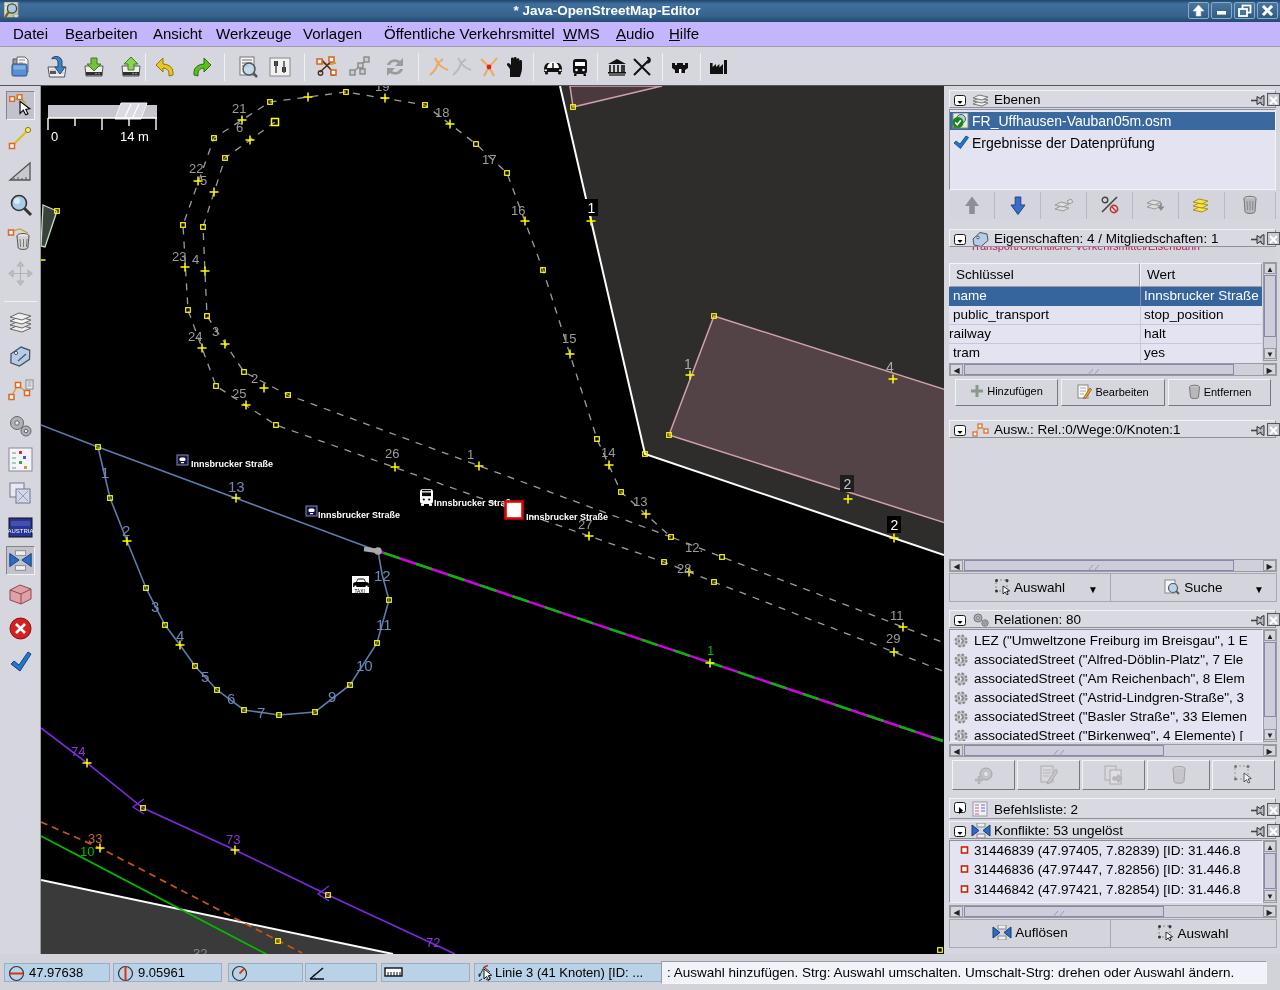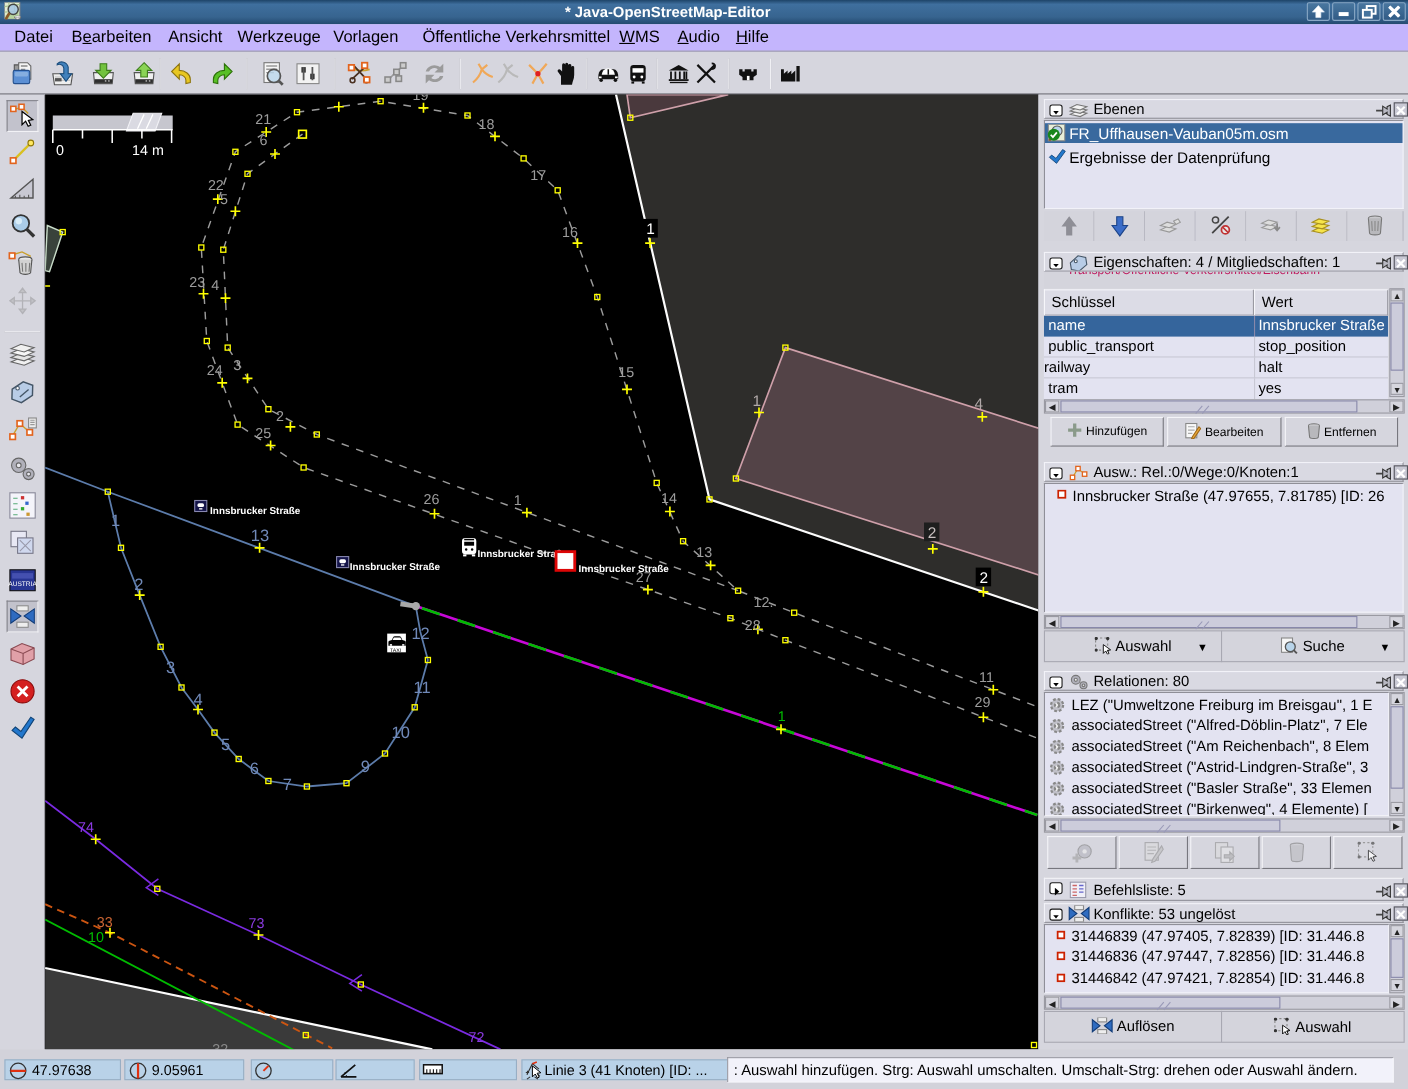--- a/index.html
+++ b/index.html
@@ -730,26 +730,20 @@
       </svg>
     <div class="htext">Ausw.: Rel.:0/Wege:0/Knoten:1</div>
     <svg class="pinbox" style="left:300px">
         <path d="M1 8.5 h6" stroke="#444" stroke-width="1.6"></path>
         <path d="M7 4.5 l4 2.5 0-2 3-1.5 0 10 -3-1.5 0-2 -4 2.5z" fill="#b8b8c2" stroke="#333" stroke-width="1"></path>
       </svg>
     <div class="xbox" style="left:317px"><svg width="11" height="11">
           <path d="M2 2 l7 7 M9 2 l-7 7" stroke="#fff" stroke-width="2"></path>
         </svg></div>
   </div>
-  <div class="list" style="left:5px;top:353px;width:327px;height:118px;font-size:13.5px">
-    <svg class="abs" style="left:11px;top:5px" width="9" height="9">
-        <rect x="1" y="1" width="6.5" height="6.5" fill="#fff" stroke="#cc2200" stroke-width="1.6"></rect>
-      </svg>
-    <span style="position:absolute;left:25px;top:3px;white-space:nowrap">Innsbrucker Straße (47.97655, 7.81785) [ID: 26</span>
-  </div>
   <div class="hscroll" style="left:5px;top:473px;width:328px">
     <div class="sarr" style="left:0">◀</div>
     <div class="hthumb" style="left:14px;width:270px"><svg width="20" height="9" style="margin-left:120px">
           <path d="M2 8 L8 1 M8 8 L14 1" stroke="#9a9ab8"></path>
         </svg></div>
     <div class="sarr" style="left:313px">▶</div>
   </div>
   <div class="fbtn" style="left:5px;top:487px;width:162px;height:29px;padding-top:5px"><svg width="16" height="16" style="vertical-align:-3px">
         <rect x="1" y="1" width="11" height="11" fill="none" stroke="#888" stroke-dasharray="2 2"></rect>
         <circle cx="1.5" cy="1.5" r="1.5" fill="#333"></circle>
@@ -853,21 +847,21 @@
 
   <div class="sect-h" style="top:712px;height:21px">
     <div class="collbox" style="top:3px"><svg width="8" height="9" style="margin:0 0 0 2px">
           <path d="M2 1 v7 l4-3.5z" fill="#000"></path>
         </svg></div>
     <svg class="abs" style="left:22px;top:2px" width="18" height="16">
         <rect x="1" y="1" width="14" height="14" fill="#f0f0f8" stroke="#99a"></rect>
         <path d="M3 4 h4 M3 7 h4 M3 10 h4 M3 13 h4" stroke="#c66" stroke-width="1.2"></path>
         <path d="M9 4 h4 M9 7 h4 M9 10 h4" stroke="#66c" stroke-width="1.2"></path>
       </svg>
-    <div class="htext" style="top:3px">Befehlsliste: 5</div>
+    <div class="htext" style="top:3px">Befehlsliste: 2</div>
     <svg class="pinbox" style="left:300px;top:3px">
         <path d="M1 8.5 h6" stroke="#444" stroke-width="1.6"></path>
         <path d="M7 4.5 l4 2.5 0-2 3-1.5 0 10 -3-1.5 0-2 -4 2.5z" fill="#b8b8c2" stroke="#333" stroke-width="1"></path>
       </svg>
     <div class="xbox" style="left:317px;top:4px"><svg width="11" height="11">
           <path d="M2 2 l7 7 M9 2 l-7 7" stroke="#fff" stroke-width="2"></path>
         </svg></div>
   </div>
 
   <div class="sect-h" style="top:735px">

